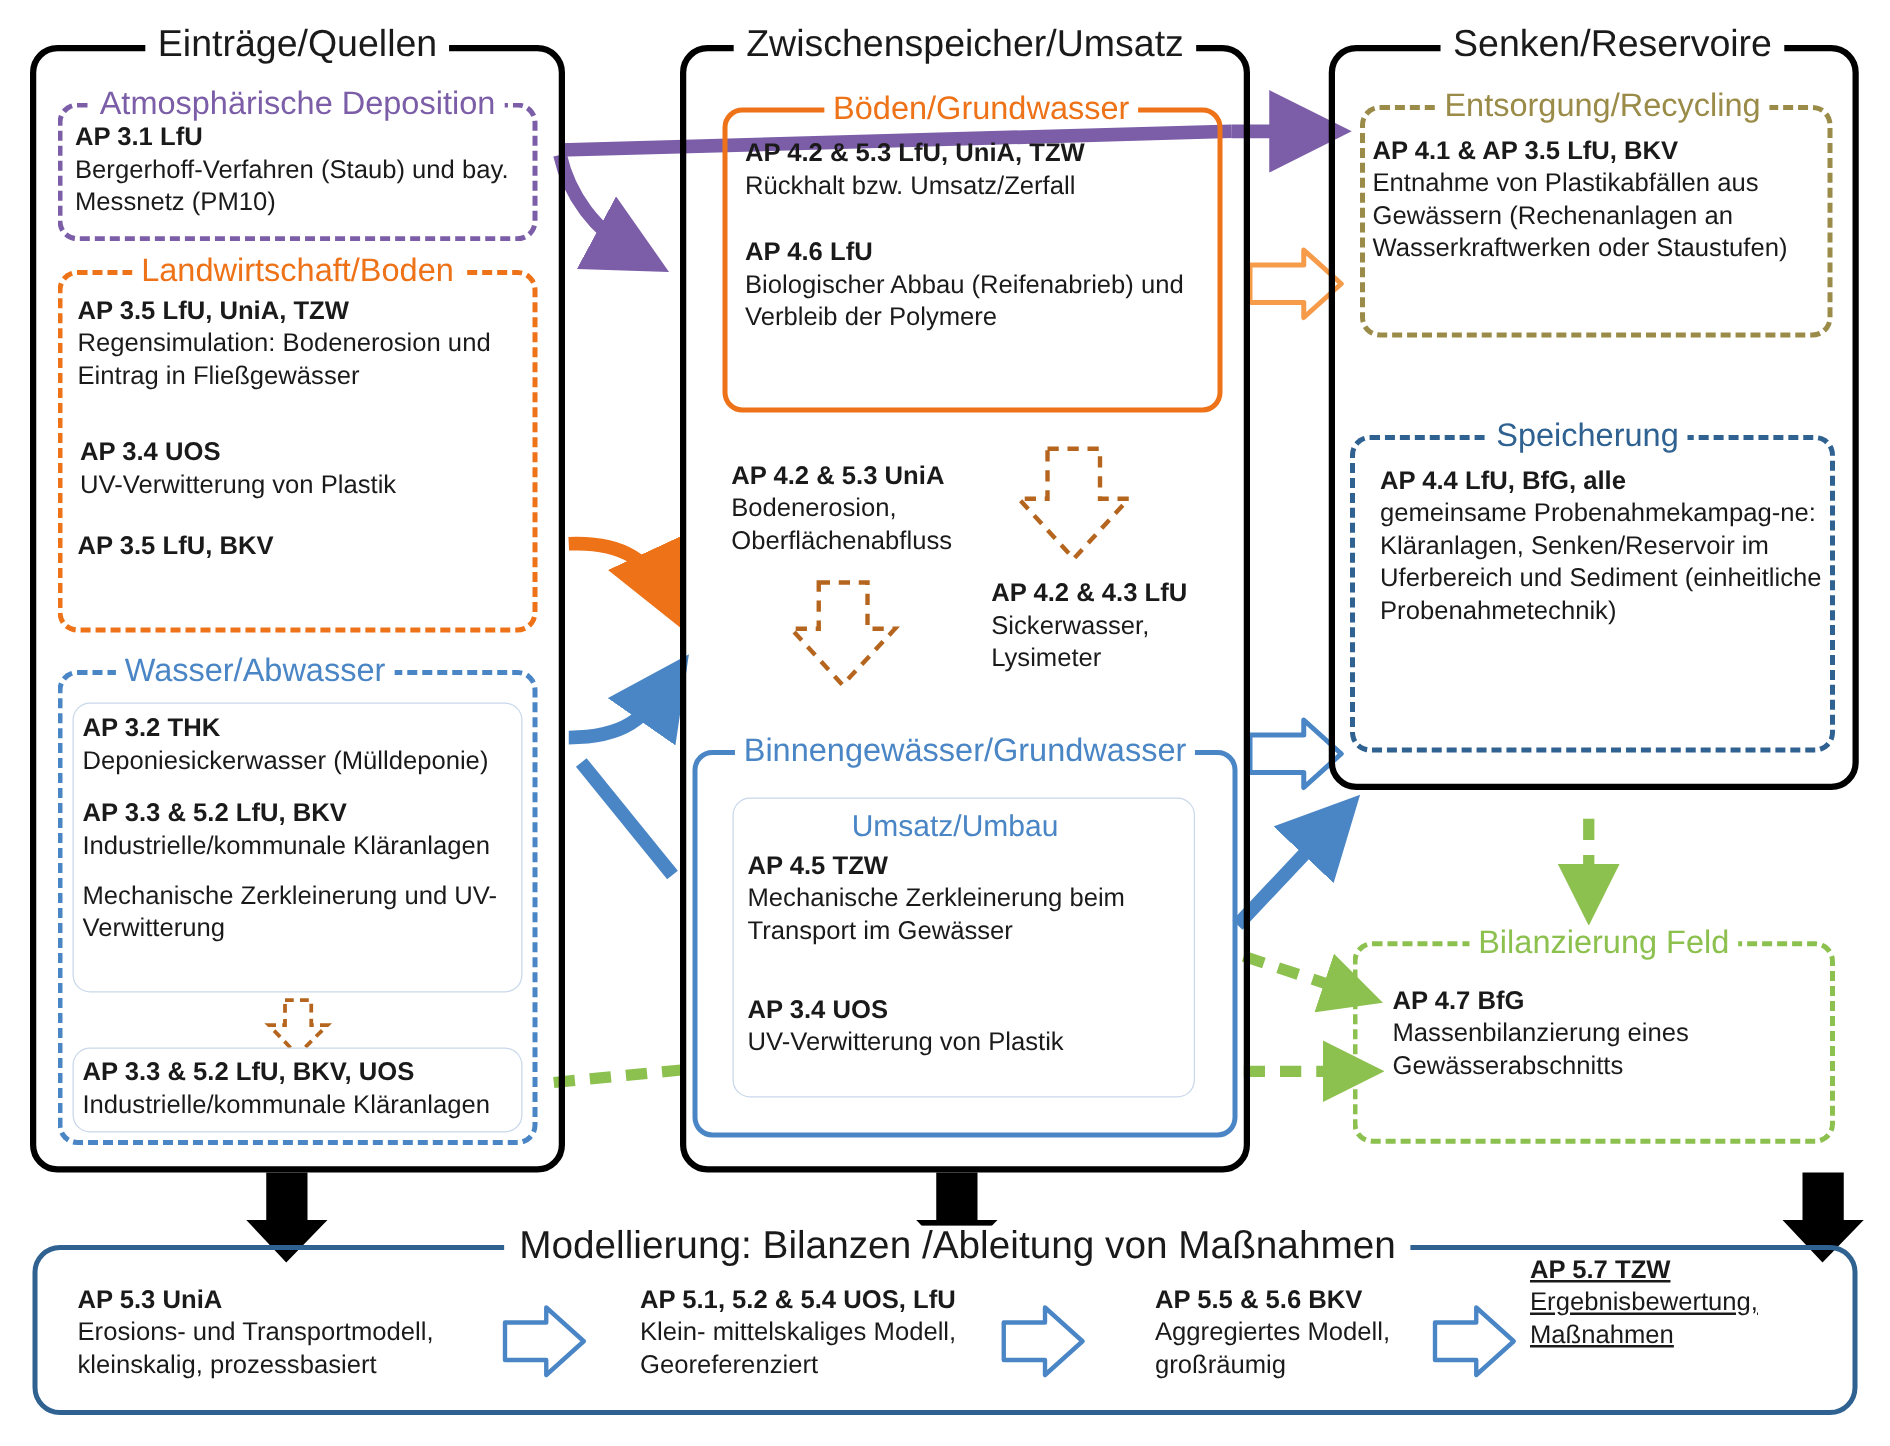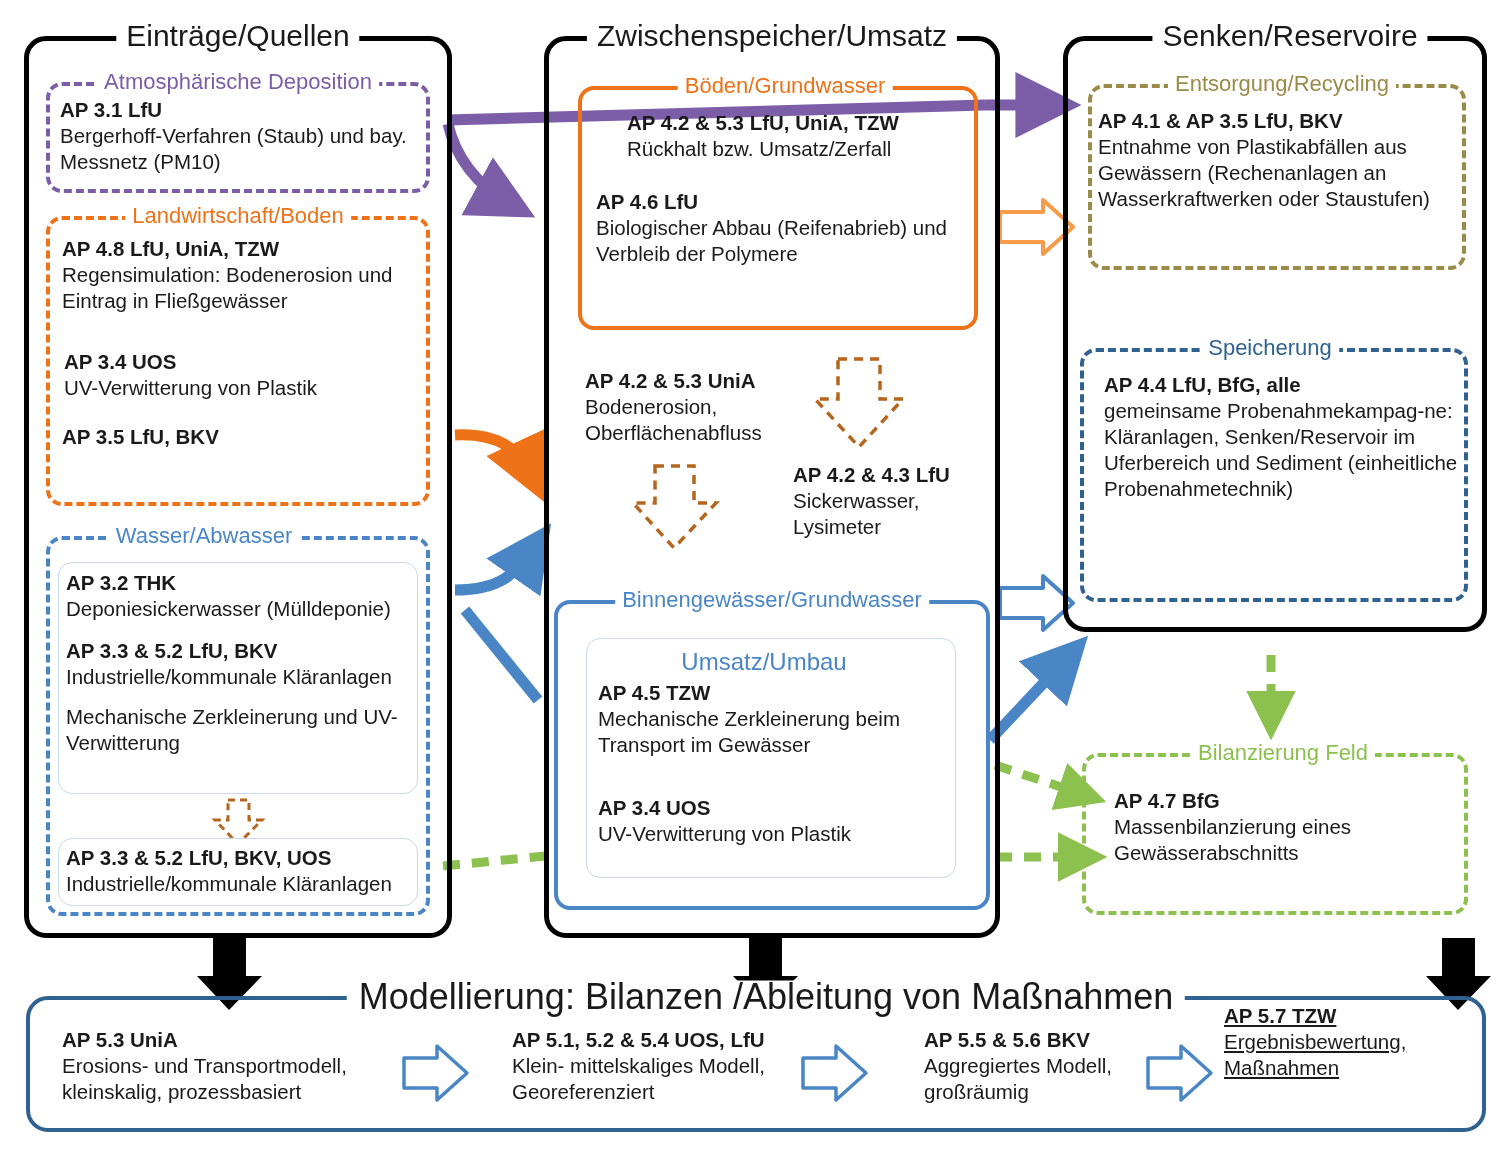--- a/index.html
+++ b/index.html
@@ -36,21 +36,21 @@
     position:absolute;
     box-sizing:border-box;
     border-radius:16px;
     background:transparent;
   }
   .gbox.dashed{border-style:dashed;border-width:4px;}
   .gbox.solid{border-style:solid;border-width:4px;}
   .gbox-title{
     position:absolute;
     background:#ffffff;
-    font-size:22px;
+    font-size:26px;
     line-height:26px;
     padding:0 7px;
     white-space:nowrap;
     transform:translate(-50%,-50%);
   }
 
   
   .subcard{
     position:absolute;
     box-sizing:border-box;
@@ -70,21 +70,21 @@
   }
 
   
   #bottom-panel{
     position:absolute;
     border:4px solid #2f6191;
     border-radius:22px;
     box-sizing:border-box;
   }
   #bottom-title{
-    position:absolute;background:#ffffff;font-size:36px;line-height:31px;
+    position:absolute;background:#ffffff;font-size:31px;line-height:31px;
     padding:0 12px;white-space:nowrap;transform:translate(-50%,-50%);
   }
 </style>
 </head>
 <body>
 
 <svg class="layer" id="svg-arrows" viewBox="0 0 1512 1157">
   <defs>
     <marker id="ah-purple" markerWidth="6" markerHeight="6" refX="3.6" refY="3" orient="auto">
       <path d="M0,0 L6,3 L0,6 z" fill="#7b5ea7"></path>
@@ -189,21 +189,21 @@
   <div class="gbox dashed" style="left:46px;top:82px;width:384px;height:111px;border-color:#7b5ea7;"></div>
   <div class="gbox-title" style="left:238px;top:82px;color:#7b5ea7;">Atmosphärische Deposition</div>
   <div class="tblock" style="left:60px;top:97px;width:360px;">
     <div class="ap">AP 3.1 LfU</div>
     <div class="ds">Bergerhoff-Verfahren (Staub) und bay. Messnetz (PM10)</div>
   </div>
 
   <div class="gbox dashed" style="left:46px;top:216px;width:384px;height:290px;border-color:#ed7218;"></div>
   <div class="gbox-title" style="left:238px;top:216px;color:#ed7218;">Landwirtschaft/Boden</div>
   <div class="tblock" style="left:62px;top:236px;width:360px;">
-    <div class="ap">AP 4.8 LfU, UniA, TZW</div>
+    <div class="ap">AP 3.5 LfU, UniA, TZW</div>
     <div class="ds">Regensimulation: Bodenerosion und Eintrag in Fließgewässer</div>
   </div>
   <div class="tblock" style="left:64px;top:349px;width:360px;">
     <div class="ap">AP 3.4 UOS</div>
     <div class="ds">UV-Verwitterung von Plastik</div>
   </div>
   <div class="tblock" style="left:62px;top:424px;width:366px;">
     <div class="ap">AP 3.5 LfU, BKV</div>
   </div>
 
@@ -227,21 +227,21 @@
   <div class="tblock" style="left:66px;top:845px;width:352px;">
     <div class="ap">AP 3.3 &amp; 5.2 LfU, BKV, UOS</div>
     <div class="ds">Industrielle/kommunale Kläranlagen</div>
   </div>
 
   <div class="panel" style="left:544px;top:36px;width:456px;height:902px;"></div>
   <div class="panel-title" style="left:772px;top:36px;">Zwischenspeicher/Umsatz</div>
 
   <div class="gbox solid" style="left:578px;top:86px;width:400px;height:244px;border-color:#ed7218;"></div>
   <div class="gbox-title" style="left:785px;top:86px;color:#ed7218;">Böden/Grundwasser</div>
-  <div class="tblock" style="left:596px;top:110px;width:376px;margin-left:31px;">
+  <div class="tblock" style="left:596px;top:110px;width:376px;">
     <div class="ap">AP 4.2 &amp; 5.3 LfU, UniA, TZW</div>
     <div class="ds">Rückhalt bzw. Umsatz/Zerfall</div>
   </div>
   <div class="tblock" style="left:596px;top:189px;width:380px;">
     <div class="ap">AP 4.6 LfU</div>
     <div class="ds">Biologischer Abbau (Reifenabrieb) und Verbleib der Polymere</div>
   </div>
 
   <div class="tblock" style="left:585px;top:368px;width:250px;">
     <div class="ap">AP 4.2 &amp; 5.3 UniA</div>

